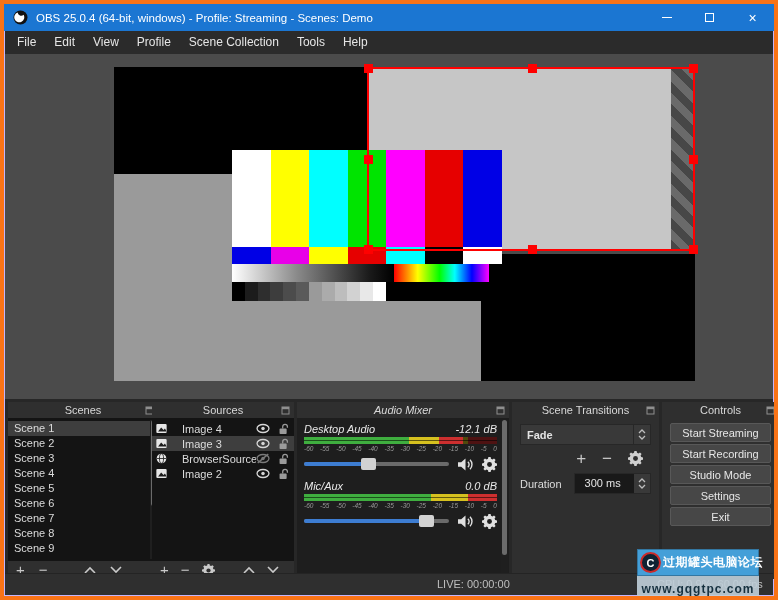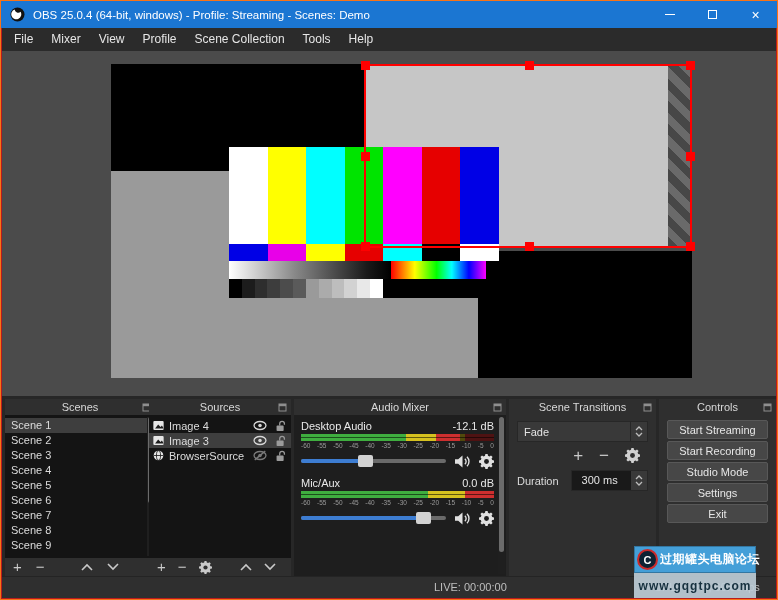--- a/index.html
+++ b/index.html
@@ -1,18 +1,18 @@
 <!DOCTYPE html>
 <html><head>
 <meta charset="utf-8">
 <style>
   * { margin:0; padding:0; box-sizing:border-box; }
   html,body { width:778px; height:600px; background:#222; }
   body { font-family:"Liberation Sans", sans-serif; }
-  .window { position:relative; width:778px; height:600px; background:#b91c1c; border:1px solid #f97316; overflow:hidden; }
+  .window { position:relative; width:778px; height:600px; background:#c4b5fd; border:4px solid #f97316; overflow:hidden; }
 
   
   .titlebar { position:absolute; left:0; top:0; width:100%; height:27px; background:#1b76d2; display:flex; align-items:center; }
   .titlebar .logo { margin-left:9px; display:flex; }
   .titlebar .title { color:#ffffff; font-size:11.5px; margin-left:8px; white-space:nowrap; }
   .winbtns { position:absolute; right:0; top:0; height:27px; display:flex; }
   .winbtn { width:43px; height:27px; display:flex; align-items:center; justify-content:center; color:#fff; }
   .minline { display:block; width:10px; height:1px; background:#fff; }
   .maxbox { display:block; width:9px; height:9px; border:1px solid #fff; }
   .closex { font-size:14px; line-height:1; }
@@ -50,57 +50,57 @@
   .h-bl{left:-5px;bottom:-5px} .h-bm{left:159px;bottom:-5px} .h-br{right:-5px;bottom:-5px}
 
   
   .panels-bg { position:absolute; left:1px; right:1px; top:395px; height:182px; background:#272727; }
   .panel { position:absolute; background:#2f2f2f; }
   .panel-header { height:16px; display:flex; align-items:center; justify-content:center; position:relative; }
   .panel-title { color:#d8d8d8; font-size:11px; }
   .pin { position:absolute; right:4px; top:4px; }
   .p-scenes { left:4px; top:398px; width:150px; height:177px; }
   .p-sources { left:148px; top:398px; width:142px; height:177px; }
-  .p-mixer { left:293px; top:398px; width:212px; height:177px; }
+  .p-mixer { left:293px; top:398px; width:212px; height:177px;font-style:italic; }
   .p-trans { left:508px; top:398px; width:147px; height:177px; }
   .p-controls { left:658px; top:398px; width:117px; height:177px; }
 
   .listbox { position:absolute; left:0; right:0; top:16px; height:143px; background:#141414; padding-top:3px; overflow:hidden; }
   .list-item { height:15px; line-height:15px; font-size:11px; color:#dcdcdc; padding-left:6px; white-space:nowrap; }
   .list-item.selected { background:#3e3e3e; }
   .vscroll { position:absolute; right:1px; top:2px; width:7px; bottom:2px; background:#1f1f1f; }
   .vscroll .thumb { position:absolute; left:1px; right:1px; top:0; background:#6b6b6b; border-radius:3px; }
   .panel-toolbar { position:absolute; left:0; right:0; bottom:0; height:18px; display:flex; align-items:center; padding-left:8px; gap:14px; color:#c9c9c9; }
   .tb-txt { font-size:15px; line-height:14px; color:#c9c9c9; }
   .gap { width:8px; }
 
   .src-row { height:15px; display:flex; align-items:center; font-size:11px; color:#dcdcdc; padding:0 5px 0 4px; }
   .src-row.selected { background:#3e3e3e; }
-  .src-row .nm { margin-left:5px; flex:1; white-space:nowrap; overflow:hidden; }
+  .src-row .nm { margin-left:15px; flex:1; white-space:nowrap; overflow:hidden; }
 
   
   .mixer-body { position:absolute; left:0; right:0; top:16px; bottom:0; background:#1e1e1e; padding:5px 12px 0 7px; }
   .ch-head { display:flex; justify-content:space-between; font-size:11px; color:#e8e8e8; height:13px; }
   .meter { position:relative; height:7px; margin-top:1px; background:#151515; }
   .meter .dim, .meter .fill { position:absolute; left:0; top:0; height:100%;
      background:linear-gradient(to right,#3fae3f 0%,#3fae3f 66%,#d6c11f 66%,#d6c11f 85%,#cd2f2f 85%,#cd2f2f 100%); }
   .meter .dim { width:100%; filter:brightness(0.38); }
   .meter .mid { position:absolute; left:0; top:3px; width:100%; height:1px; background:rgba(0,0,0,.55); }
   .ticks { display:flex; justify-content:space-between; font-size:6.5px; color:#9a9a9a; height:9px; line-height:9px; }
   .slider-row { display:flex; align-items:center; height:20px; margin-top:1px; gap:8px; }
   .slider { position:relative; flex:1; height:20px; }
   .slider .track { position:absolute; left:0; right:0; top:8px; height:4px; background:#6a6a6a; border-radius:2px; }
   .slider .fillb { position:absolute; left:0; top:8px; height:4px; background:#3d7dd2; border-radius:2px; }
   .slider .knob { position:absolute; top:4px; width:15px; height:12px; background:#d2d2d2; border-radius:2px; margin-left:-7px; }
   .ch2 { margin-top:6px; }
 
   
   .trans-body { position:absolute; left:0; right:0; top:16px; bottom:0; padding:6px 8px 0 8px; }
   .combo { height:21px; background:#393939; border:1px solid #272727; display:flex; align-items:center; }
-  .combo .val { flex:1; font-size:11px; color:#e4e4e4; padding-left:6px; }
+  .combo .val { flex:1; font-size:11px; color:#e4e4e4; padding-left:6px;font-weight:bold; }
   .combo .spin { width:17px; align-self:stretch; border-left:1px solid #272727; display:flex; flex-direction:column; align-items:center; justify-content:center; gap:1px; }
   .iconrow { display:flex; justify-content:flex-end; gap:16px; margin-top:6px; padding-right:8px; color:#d0d0d0; align-items:center; }
   .dur-row { display:flex; align-items:center; margin-top:7px; }
   .dur-label { font-size:11px; color:#dcdcdc; margin-right:12px; }
   .dur-field { flex:1; height:21px; background:#191919; border:1px solid #272727; display:flex; }
   .dur-val { flex:1; font-size:11px; color:#e4e4e4; line-height:19px; padding-left:10px; }
   .dur-spin { width:16px; background:#393939; display:flex; flex-direction:column; align-items:center; justify-content:center; gap:1px; }
 
   
   .ctl-body { position:absolute; left:0; right:0; top:16px; padding:5px 8px 0 8px; }
@@ -144,21 +144,21 @@
           <span class="maxbox"></span>
         </div>
       <div class="winbtn">
           <span class="closex">×</span>
         </div>
     </div>
   </div>
 
   <div class="menubar">
     <span class="menu-item">File</span>
-    <span class="menu-item">Mixer</span>
+    <span class="menu-item">Edit</span>
     <span class="menu-item">View</span>
     <span class="menu-item">Profile</span>
     <span class="menu-item">Scene Collection</span>
     <span class="menu-item">Tools</span>
     <span class="menu-item">Help</span>
   </div>
 
   <div class="preview">
     <div class="rect blk-tl"></div>
     <div class="rect gry-bl"></div>
@@ -325,20 +325,42 @@
               <ellipse cx="8" cy="8" rx="3" ry="7" fill="none" stroke="#1d1d1d" stroke-width="1.2"></ellipse>
               <line x1="1" y1="8" x2="15" y2="8" stroke="#1d1d1d" stroke-width="1.2"></line>
             </svg>
           </span>
         <span class="nm">BrowserSource</span>
         <span>
             <svg width="14" height="11" viewBox="0 0 16 12">
               <ellipse cx="8" cy="6" rx="6.8" ry="4.6" fill="none" stroke="#7a7a7a" stroke-width="1.5"></ellipse>
               <circle cx="8" cy="6" r="2" fill="#7a7a7a"></circle>
               <line x1="2" y1="11" x2="14" y2="1" stroke="#7a7a7a" stroke-width="1.5"></line>
+            </svg>
+          </span>
+        <span style="width:8px"></span>
+        <span>
+            <svg width="11" height="12" viewBox="0 0 14 15">
+              <rect x="2" y="7" width="9" height="7" rx="1" fill="#9b9b9b"></rect>
+              <path d="M6 7V4.6a3 3 0 0 1 6 0V6" fill="none" stroke="#9b9b9b" stroke-width="1.6"></path>
+            </svg>
+          </span>
+      </div>
+      <div class="src-row">
+        <span>
+            <svg width="11" height="11" viewBox="0 0 16 16">
+              <rect x="0.5" y="1.5" width="15" height="13" rx="1.5" fill="#e6e6e6"></rect>
+              <path d="M3 12.5l4.5-6 3.5 3.5 2-2 2.5 4.5z" fill="#1d1d1d"></path>
+            </svg>
+          </span>
+        <span class="nm">Image 2</span>
+        <span>
+            <svg width="14" height="11" viewBox="0 0 16 12">
+              <ellipse cx="8" cy="6" rx="6.8" ry="4.6" fill="none" stroke="#d6d6d6" stroke-width="1.5"></ellipse>
+              <circle cx="8" cy="6" r="2" fill="#d6d6d6"></circle>
             </svg>
           </span>
         <span style="width:8px"></span>
         <span>
             <svg width="11" height="12" viewBox="0 0 14 15">
               <rect x="2" y="7" width="9" height="7" rx="1" fill="#9b9b9b"></rect>
               <path d="M6 7V4.6a3 3 0 0 1 6 0V6" fill="none" stroke="#9b9b9b" stroke-width="1.6"></path>
             </svg>
           </span>
       </div>

